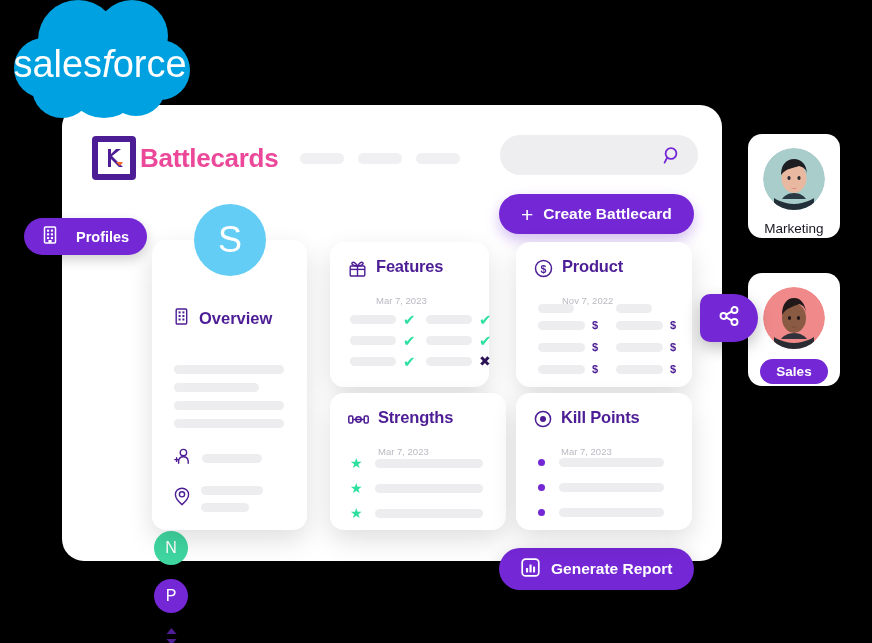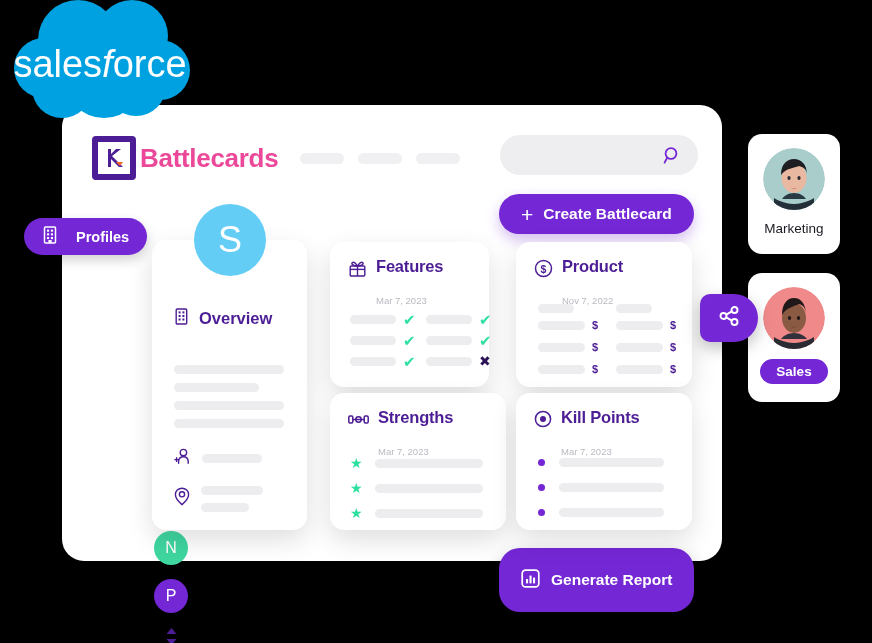--- a/index.html
+++ b/index.html
@@ -30,21 +30,21 @@
   .searchbox svg{display:block;}
 
   
   .btn-create{position:absolute;left:437px;top:89px;height:40px;background:#7427d4;border-radius:20px;
               display:flex;align-items:center;gap:10px;padding:0 22px;color:#fff;font-size:15.5px;
               font-weight:bold;white-space:nowrap;box-shadow:0 6px 14px rgba(116,39,212,.3);}
   .btn-create .plus{font-size:21px;font-weight:400;line-height:1;}
 
   
   .btn-report{position:absolute;left:437px;top:443px;height:42px;background:#7427d4;border-radius:21px;
-              display:flex;align-items:center;gap:11px;padding:11px 22px;color:#fff;font-size:15.5px;
+              display:flex;align-items:center;gap:11px;padding:0 22px;color:#fff;font-size:15.5px;
               font-weight:bold;white-space:nowrap;box-shadow:0 8px 18px rgba(0,0,0,.28);z-index:30;}
 
   
   .profiles-pill{position:absolute;left:24px;top:218px;height:37px;background:#7427d4;border-radius:19px;
                  display:flex;align-items:center;gap:18px;padding:0 18px;color:#fff;font-size:14.5px;
                  font-weight:bold;z-index:30;box-shadow:0 5px 12px rgba(0,0,0,.18);}
 
   
   .rail{position:absolute;left:92px;top:282px;width:36px;z-index:20;}
   .av{width:34px;height:34px;border-radius:50%;display:flex;align-items:center;justify-content:center;
@@ -80,21 +80,21 @@
   .bullet{width:7px;height:7px;border-radius:50%;background:#7427d4;flex:none;}
 
   
   .share-tab{position:absolute;left:700px;top:294px;width:58px;height:48px;background:#7427d4;
              border-radius:10px 24px 24px 10px;display:flex;align-items:center;justify-content:center;
              z-index:35;box-shadow:0 6px 16px rgba(0,0,0,.25);}
 
   
   .pcard{position:absolute;width:92px;background:#fff;border-radius:14px;
          box-shadow:0 8px 22px rgba(0,0,0,.16);z-index:30;
-         display:flex;flex-direction:column;align-items:center;padding:14px 0 18px;}
+         display:flex;flex-direction:column;align-items:center;padding:14px 0 2px;}
   .pcard.c0{left:748px;top:134px;}
   .pcard.c1{left:748px;top:273px;}
   .pcard.c2{left:748px;top:412px;}
   .pphoto{width:62px;height:62px;border-radius:50%;overflow:hidden;position:relative;}
   .pphoto svg{display:block;}
   .plabel{margin-top:11px;font-size:13.5px;color:#1a1a24;font-weight:500;}
   .plabel.sel{background:#7427d4;color:#fff;border-radius:14px;padding:5px 16px;font-weight:bold;margin-top:10px;}
 </style>
 </head>
 <body>

